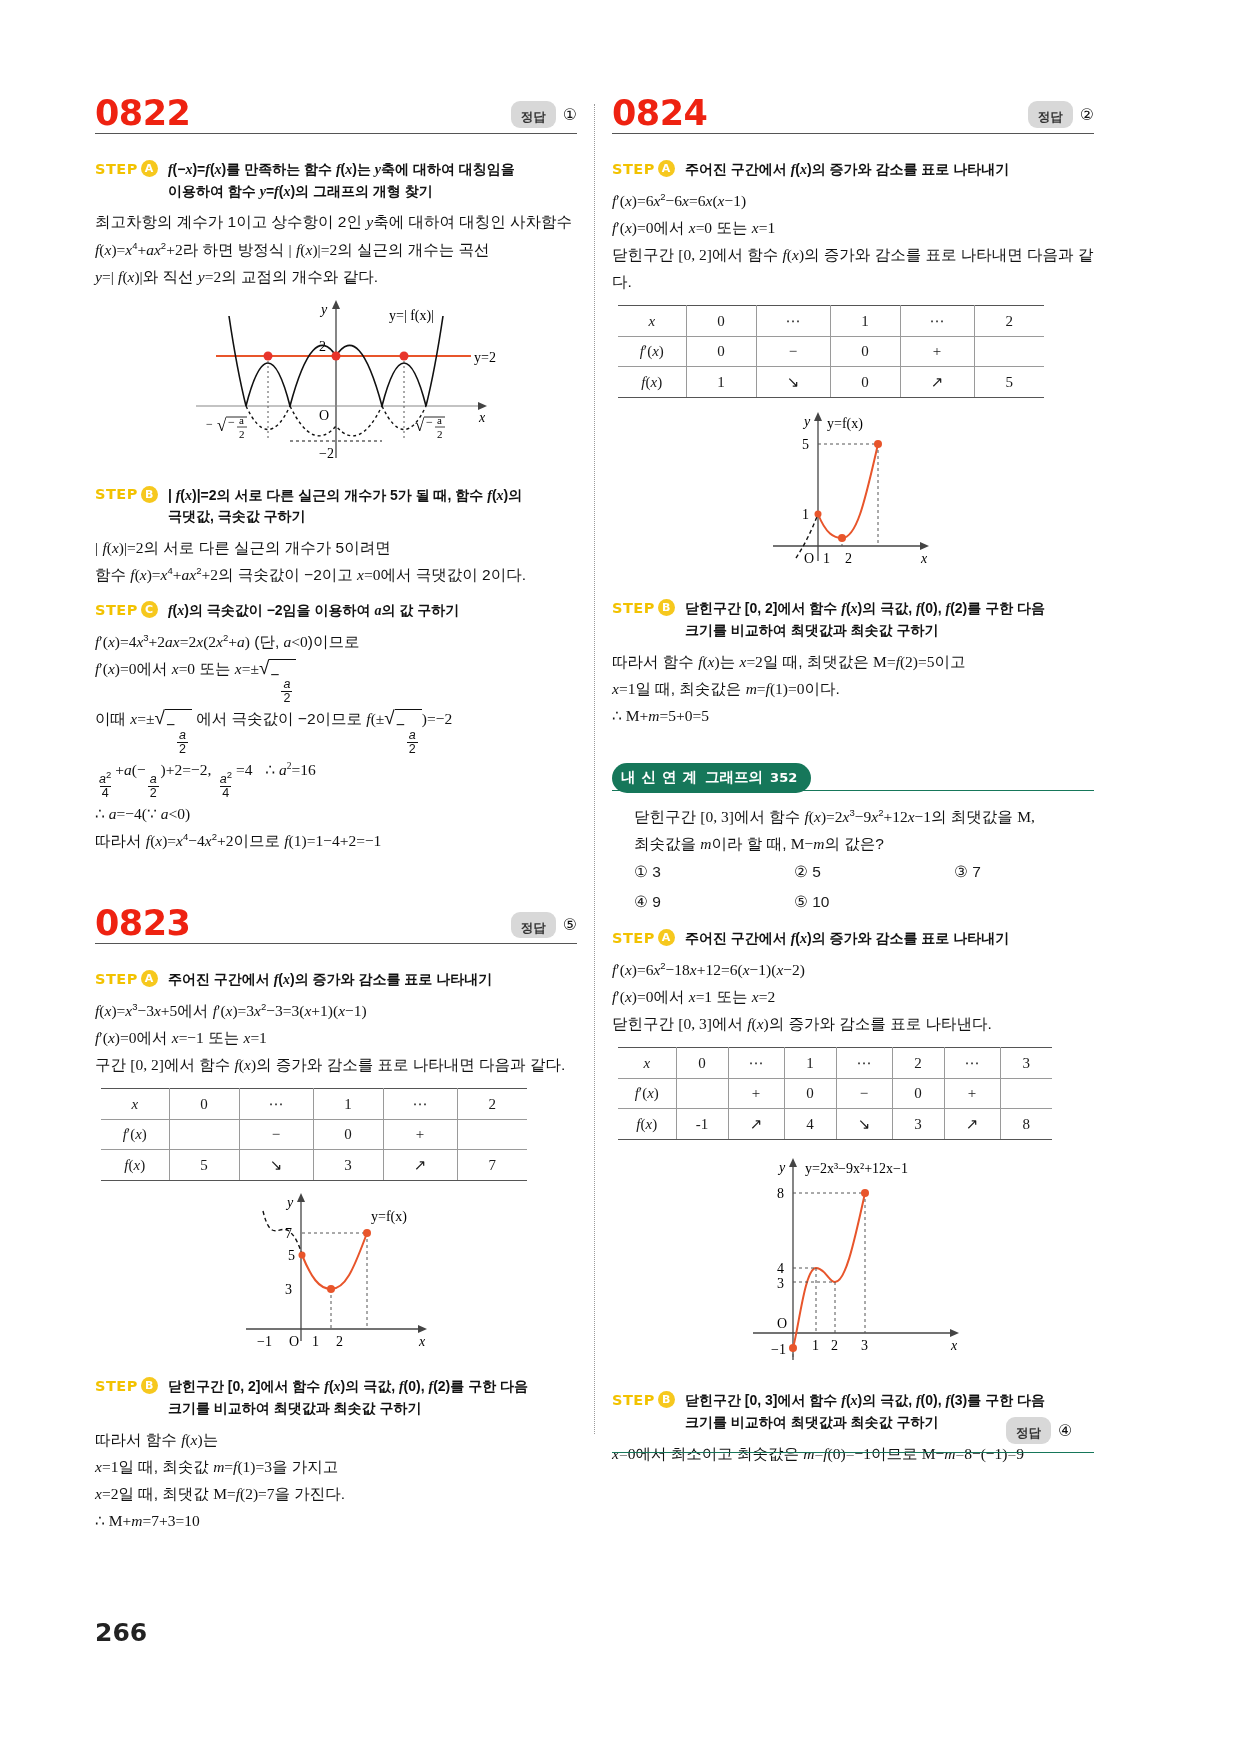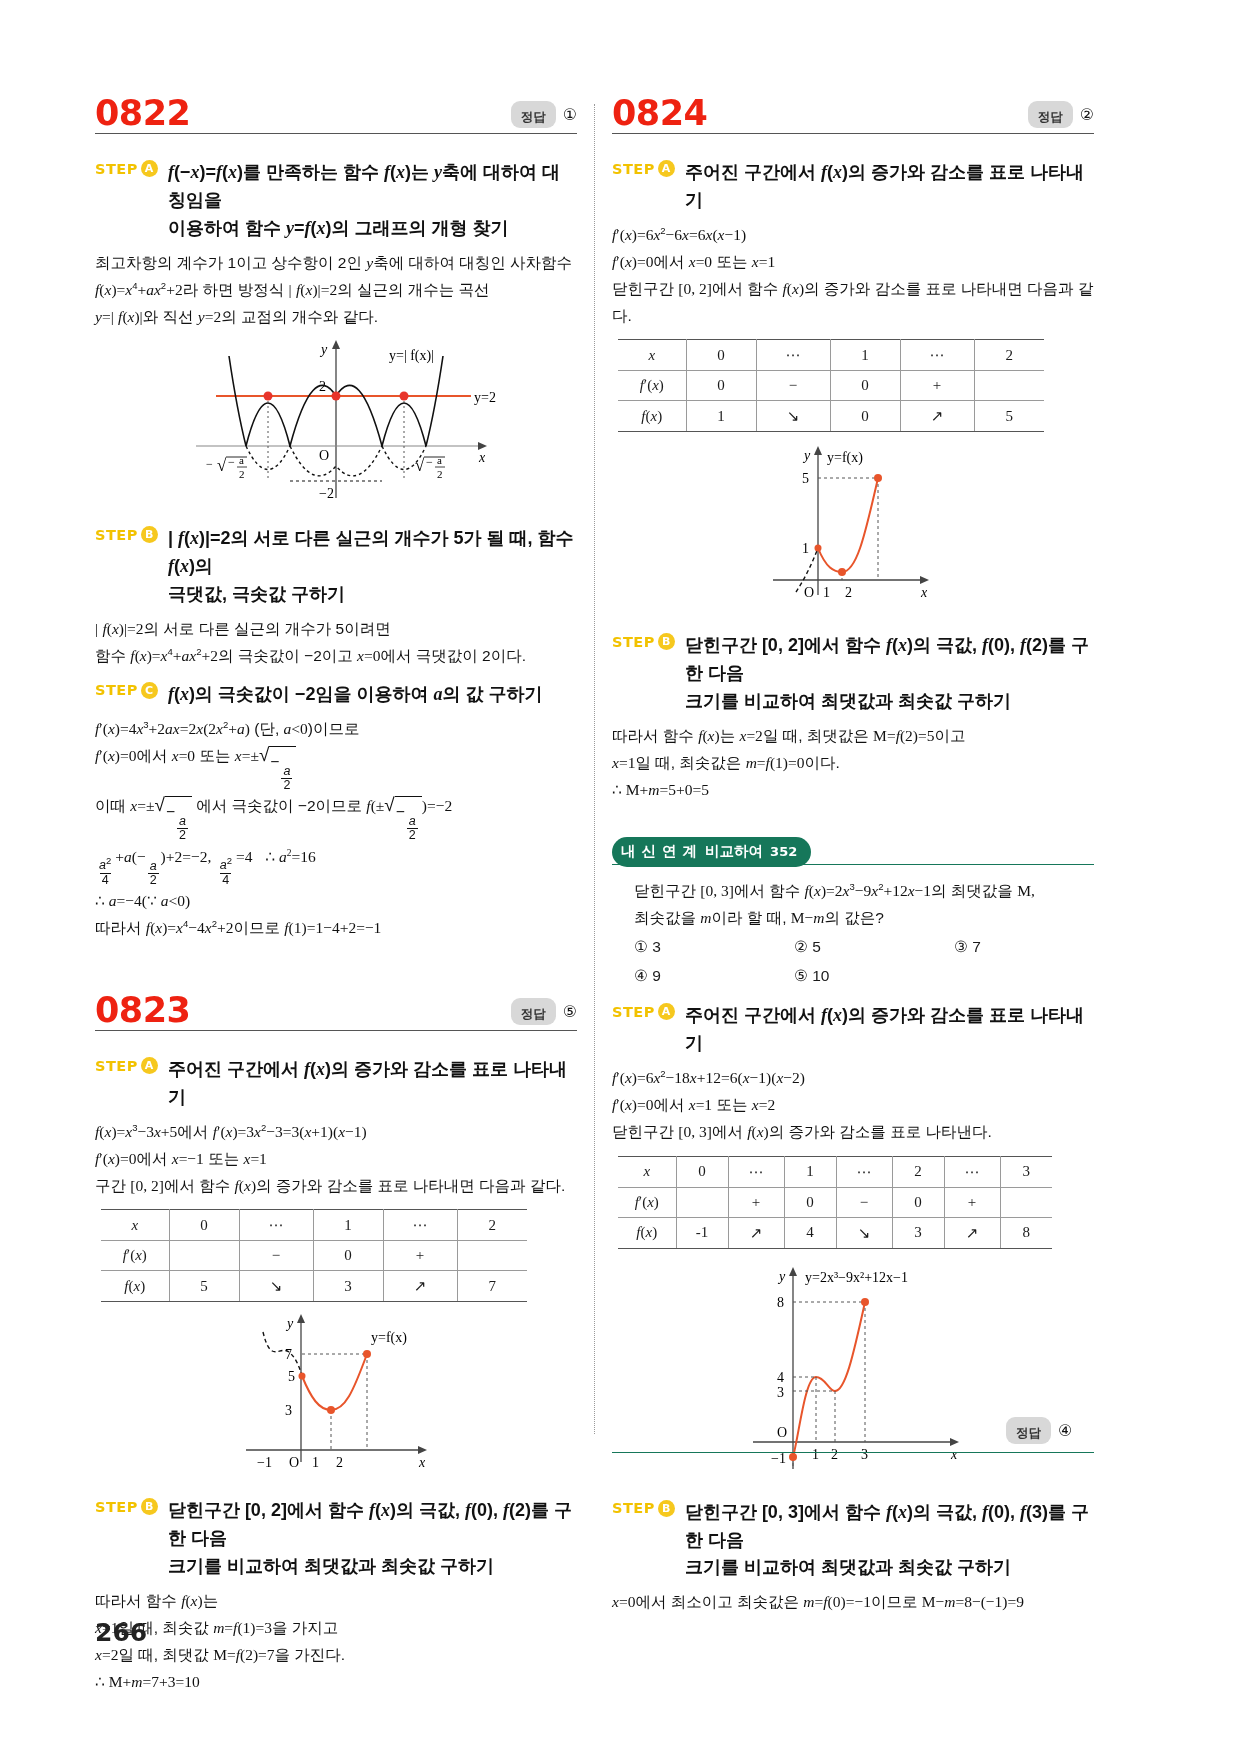--- a/index.html
+++ b/index.html
@@ -67,21 +67,21 @@
     width:17px; height:17px; border-radius:50%;
     background:#f6c81e; color:#ffffff;
     font-size:11px; font-weight:bold;
     margin-left:3px;
     font-family:"DejaVu Sans", sans-serif;
   }
   .step-txt {
     margin-left:10px;
     font-family:"Liberation Sans", sans-serif;
     font-weight:bold;
-    font-size:18px;
+    font-size:14px;
     line-height:1.55;
     color:#111;
   }
   .step-txt i { font-family:"Liberation Serif", serif; font-style:italic; font-weight:bold;}
 
   
   .line {
     font-size:15.5px;
     line-height:1.75;
     color:#111;
@@ -504,21 +504,21 @@
       <div class="line">따라서 함수 <span class="mi">f</span><span class="m">(</span><span class="mi">x</span><span class="m">)</span>는 <span class="mi">x</span><span class="m">=2</span>일 때, 최댓값은 <span class="m">M=</span><span class="mi">f</span><span class="m">(2)=5</span>이고</div>
       <div class="line"><span class="mi">x</span><span class="m">=1</span>일 때, 최솟값은 <span class="mi">m</span><span class="m">=</span><span class="mi">f</span><span class="m">(1)=0</span>이다.</div>
       <div class="line"><span class="m">∴ M+<i>m</i>=5+0=5</span></div>
     </div>
 
     <div>
       <div class="green-head">
         <div class="green-rule"></div>
         <div class="green-tab">
           <span class="lab">내 신 연 계</span>
-          <span>비교하여</span>
+          <span>그래프의</span>
           <span class="num">352</span>
         </div>
       </div>
 
       <div class="line indent">닫힌구간 <span class="m">[0, 3]</span>에서 함수 <span class="mi">f</span><span class="m">(</span><span class="mi">x</span><span class="m">)=2</span><span class="mi">x</span><sup class="e">3</sup><span class="m">−9</span><span class="mi">x</span><sup class="e">2</sup><span class="m">+12</span><span class="mi">x</span><span class="m">−1</span>의 최댓값을 <span class="m">M,</span></div>
       <div class="line indent">최솟값을 <span class="mi">m</span>이라 할 때, <span class="m">M−<i>m</i></span>의 값은?</div>
 
       <div class="choices indent">
         <span class="ch1">① 3</span>
         <span class="ch2">② 5</span>

